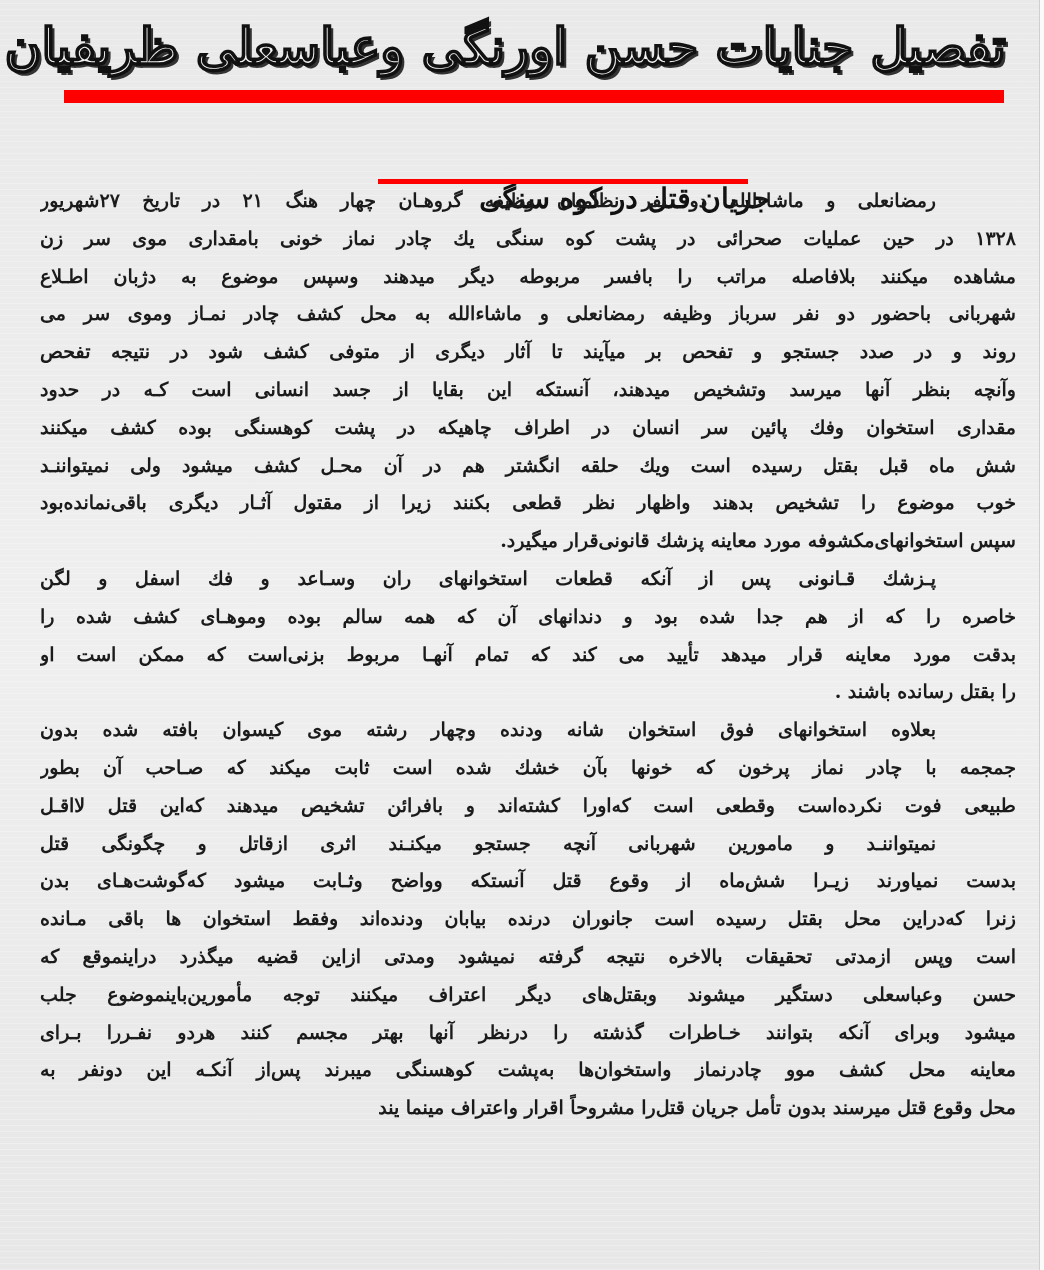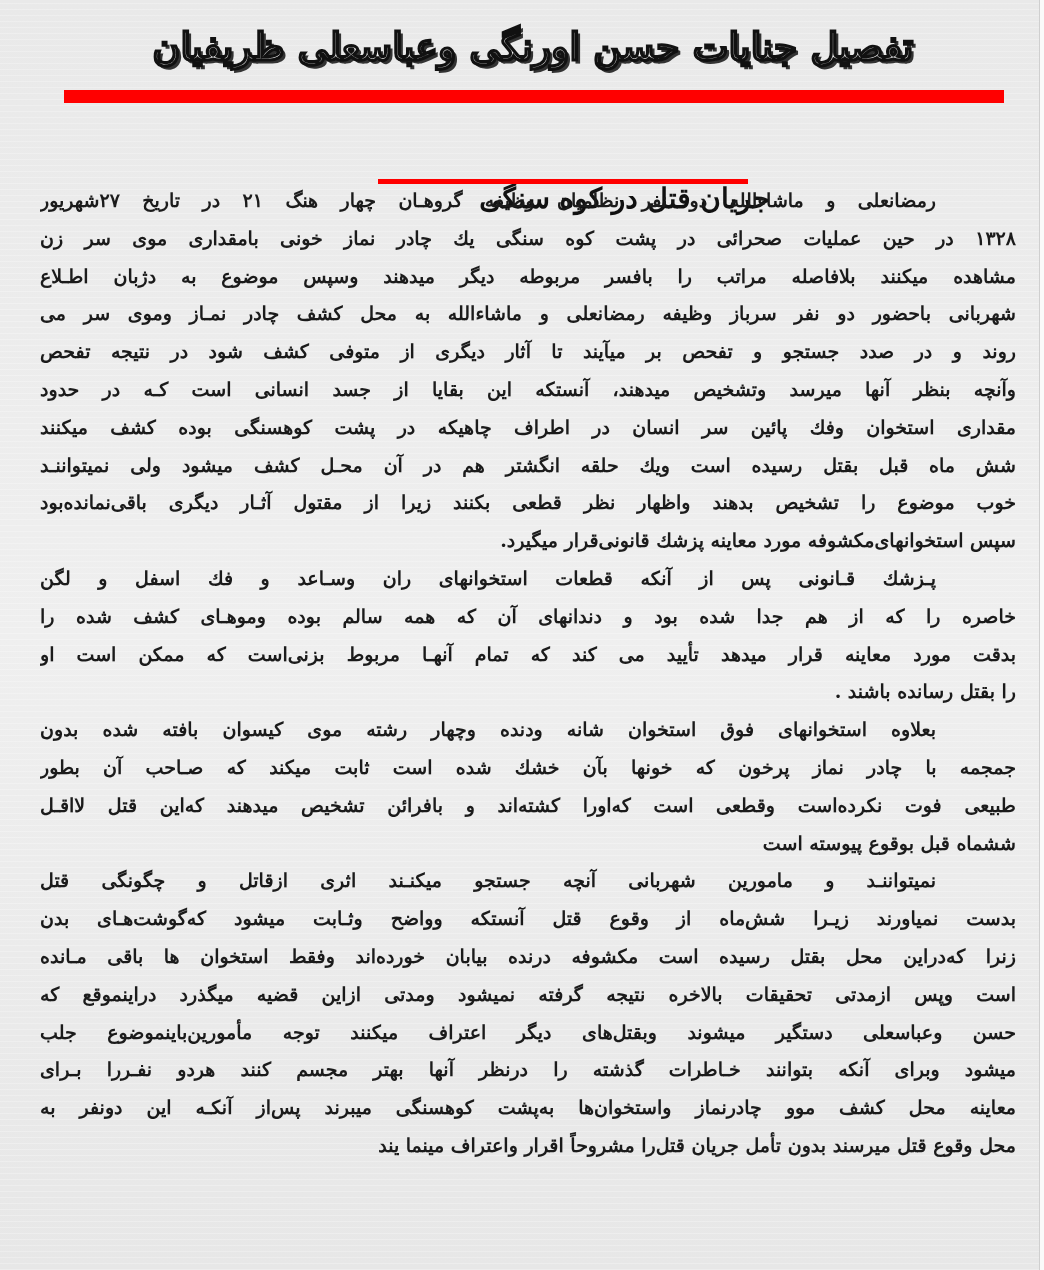--- a/index.html
+++ b/index.html
@@ -31,23 +31,23 @@
     background: #fafafa;
     border-left: 1px solid #cfcfcf;
   }
   .title {
     position: absolute;
     left: 60px;
     top: 12px;
     width: 946px;
     height: 70px;
     direction: rtl;
-    text-align: center;
+    text-align: right;
     font-family: "DejaVu Serif", serif;
-    font-size: 38px;
+    font-size: 50px;
     font-weight: bold;
     line-height: 70px;
     color: #f4f4f4;
     -webkit-text-stroke: 2px #111;
     text-shadow: 3px 3px 0 #333;
     letter-spacing: 1px;
     white-space: nowrap;
   }
   .title-underline {
     position: absolute;
@@ -129,24 +129,23 @@
     <div class="line">شش ماه قبل بقتل رسیده است ویك حلقه انگشتر هم در آن محـل کشف میشود ولی نمیتواننـد</div>
     <div class="line">خوب موضوع را تشخیص بدهند واظهار نظر قطعی بکنند زیرا از مقتول آثـار دیگری باقی‌نمانده‌بود</div>
     <div class="line last">سپس استخوانهای‌مکشوفه مورد معاینه پزشك قانونی‌قرار میگیرد.</div>
     <div class="line indent">پـزشك قـانونی پس از آنکه قطعات استخوانهای ران وسـاعد و فك اسفل و لگن</div>
     <div class="line">خاصره را که از هم جدا شده بود و دندانهای آن که همه سالم بوده وموهـای کشف شده را</div>
     <div class="line">بدقت مورد معاینه قرار میدهد تأیید می کند که تمام آنهـا مربوط بزنی‌است که ممکن است او</div>
     <div class="line last">را بقتل رسانده باشند .</div>
     <div class="line indent">بعلاوه استخوانهای فوق استخوان شانه ودنده وچهار رشته موی کیسوان بافته شده بدون</div>
     <div class="line">جمجمه با چادر نماز پرخون که خونها بآن خشك شده است ثابت میکند که صـاحب آن بطور</div>
     <div class="line">طبیعی فوت نکرده‌است وقطعی است که‌اورا کشته‌اند و بافرائن تشخیص میدهند که‌این قتل لااقـل</div>
-    <div class="line last">ششماه قبل بوقوع پیوسته است</div>
     <div class="line indent">نمیتواننـد و مامورین شهربانی آنچه جستجو میکنـند اثری ازقاتل و چگونگی قتل</div>
     <div class="line">بدست نمیاورند زیـرا شش‌ماه از وقوع قتل آنستکه وواضح وثـابت میشود که‌گوشت‌هـای بدن</div>
-    <div class="line">زنرا که‌دراین محل بقتل رسیده است مکشوفه درنده بیابان خورده‌اند وفقط استخوان ها باقی مـانده</div>
+    <div class="line">زنرا که‌دراین محل بقتل رسیده است جانوران درنده بیابان ودنده‌اند وفقط استخوان ها باقی مـانده</div>
     <div class="line">است وپس ازمدتی تحقیقات بالاخره نتیجه گرفته نمیشود ومدتی ازاین قضیه میگذرد دراینموقع که</div>
     <div class="line">حسن وعباسعلی دستگیر میشوند وبقتل‌های دیگر اعتراف میکنند توجه مأمورین‌باینموضوع جلب</div>
     <div class="line">میشود وبرای آنکه بتوانند خـاطرات گذشته را درنظر آنها بهتر مجسم کنند هردو نفـررا بـرای</div>
     <div class="line">معاینه محل کشف موو چادرنماز واستخوان‌ها به‌پشت کوهسنگی میبرند پس‌از آنکـه این دونفر به</div>
     <div class="line last">محل وقوع قتل میرسند بدون تأمل جریان قتل‌را مشروحاً اقرار واعتراف مینما یند</div>
   </div>
 
   <div class="right-edge"></div>
 </div>
 

